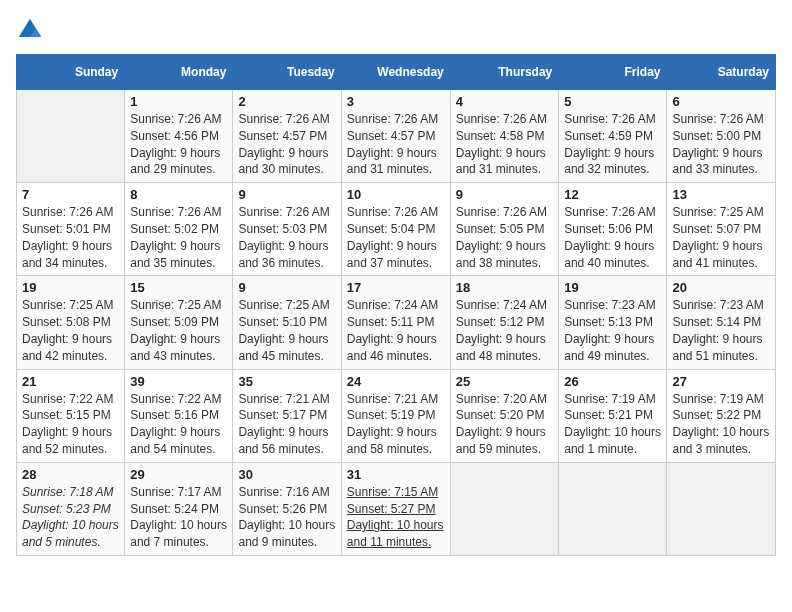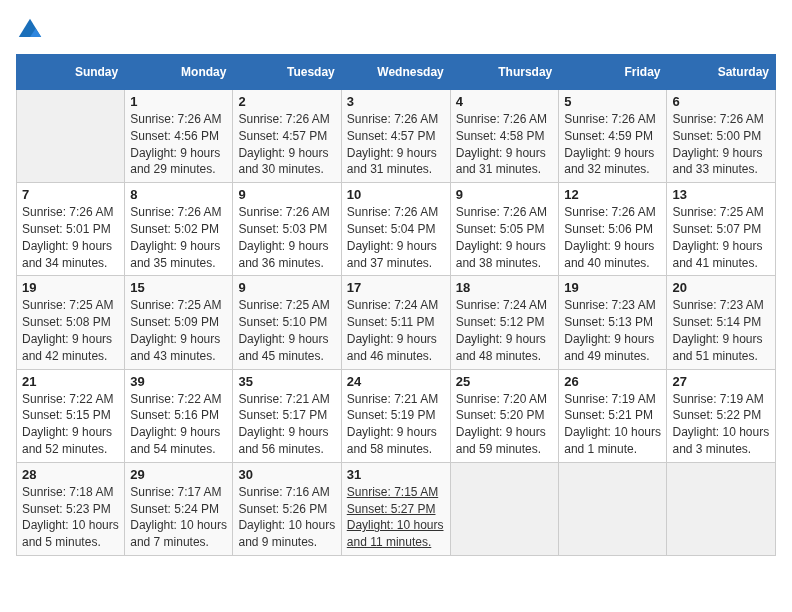--- a/index.html
+++ b/index.html
@@ -314,21 +314,21 @@
           <span class="day-number">27</span>
           <div class="day-info" style="white-space: pre-line;">Sunrise: 7:19 AM
 Sunset: 5:22 PM
 Daylight: 10 hours
 and 3 minutes.</div>
         </td>
       </tr>
       <tr>
         <td>
           <span class="day-number">28</span>
-          <div class="day-info" style="white-space: pre-line;">Sunrise: 7:18 AM
+          <div class="day-info" style="white-space: pre-line; font-style: italic;">Sunrise: 7:18 AM
 Sunset: 5:23 PM
 Daylight: 10 hours
 and 5 minutes.</div>
         </td>
         <td>
           <span class="day-number">29</span>
           <div class="day-info" style="white-space: pre-line;">Sunrise: 7:17 AM
 Sunset: 5:24 PM
 Daylight: 10 hours
 and 7 minutes.</div>

